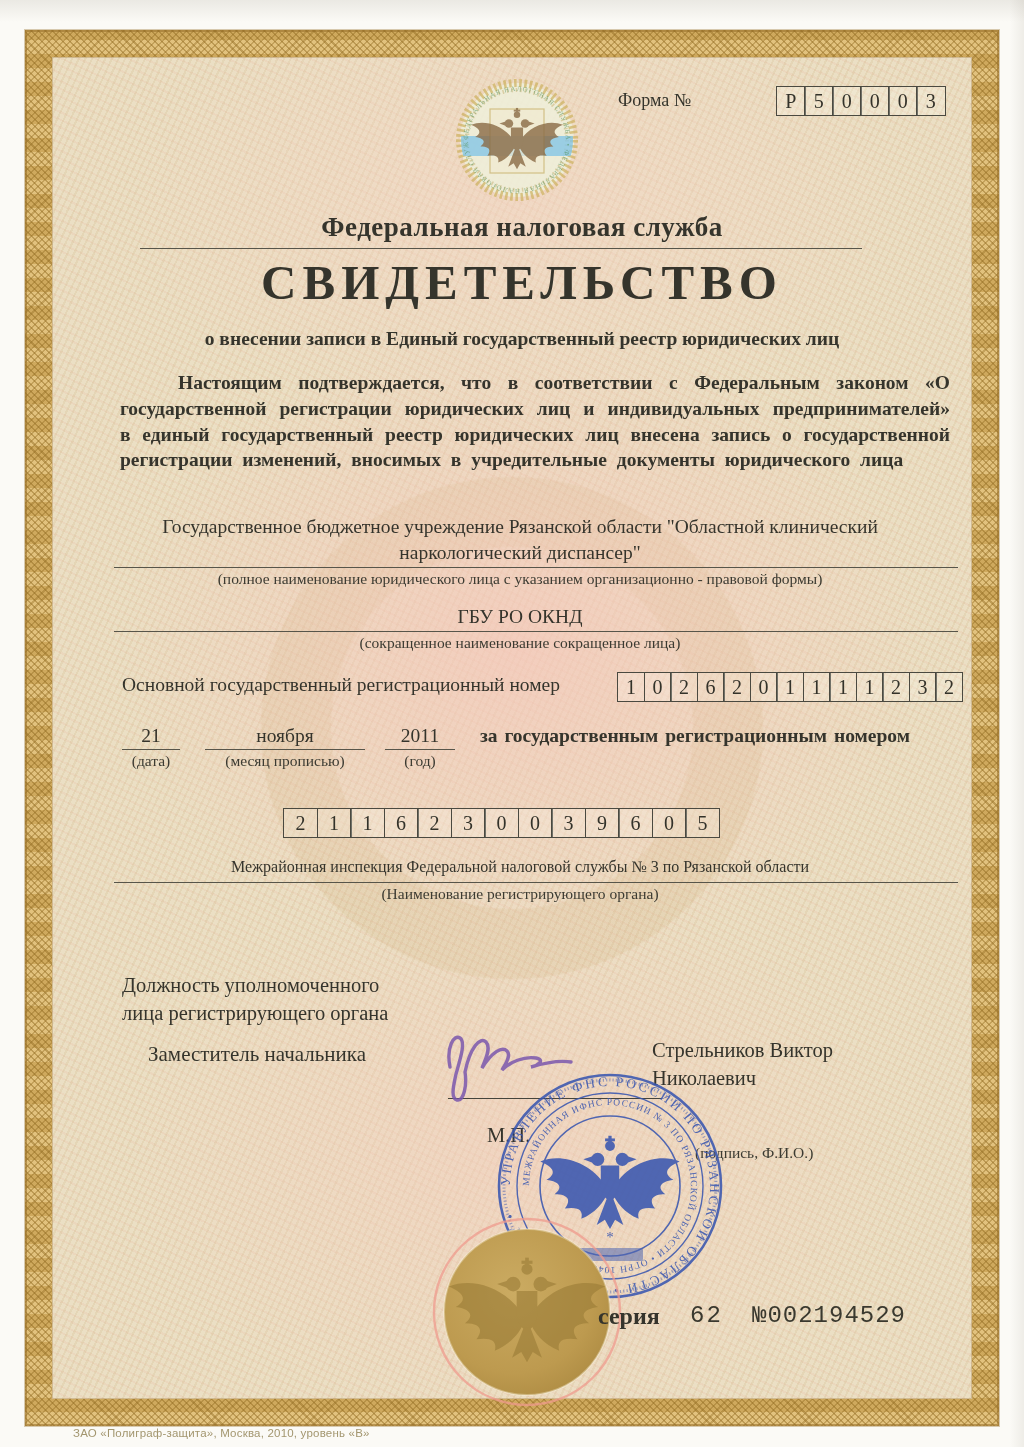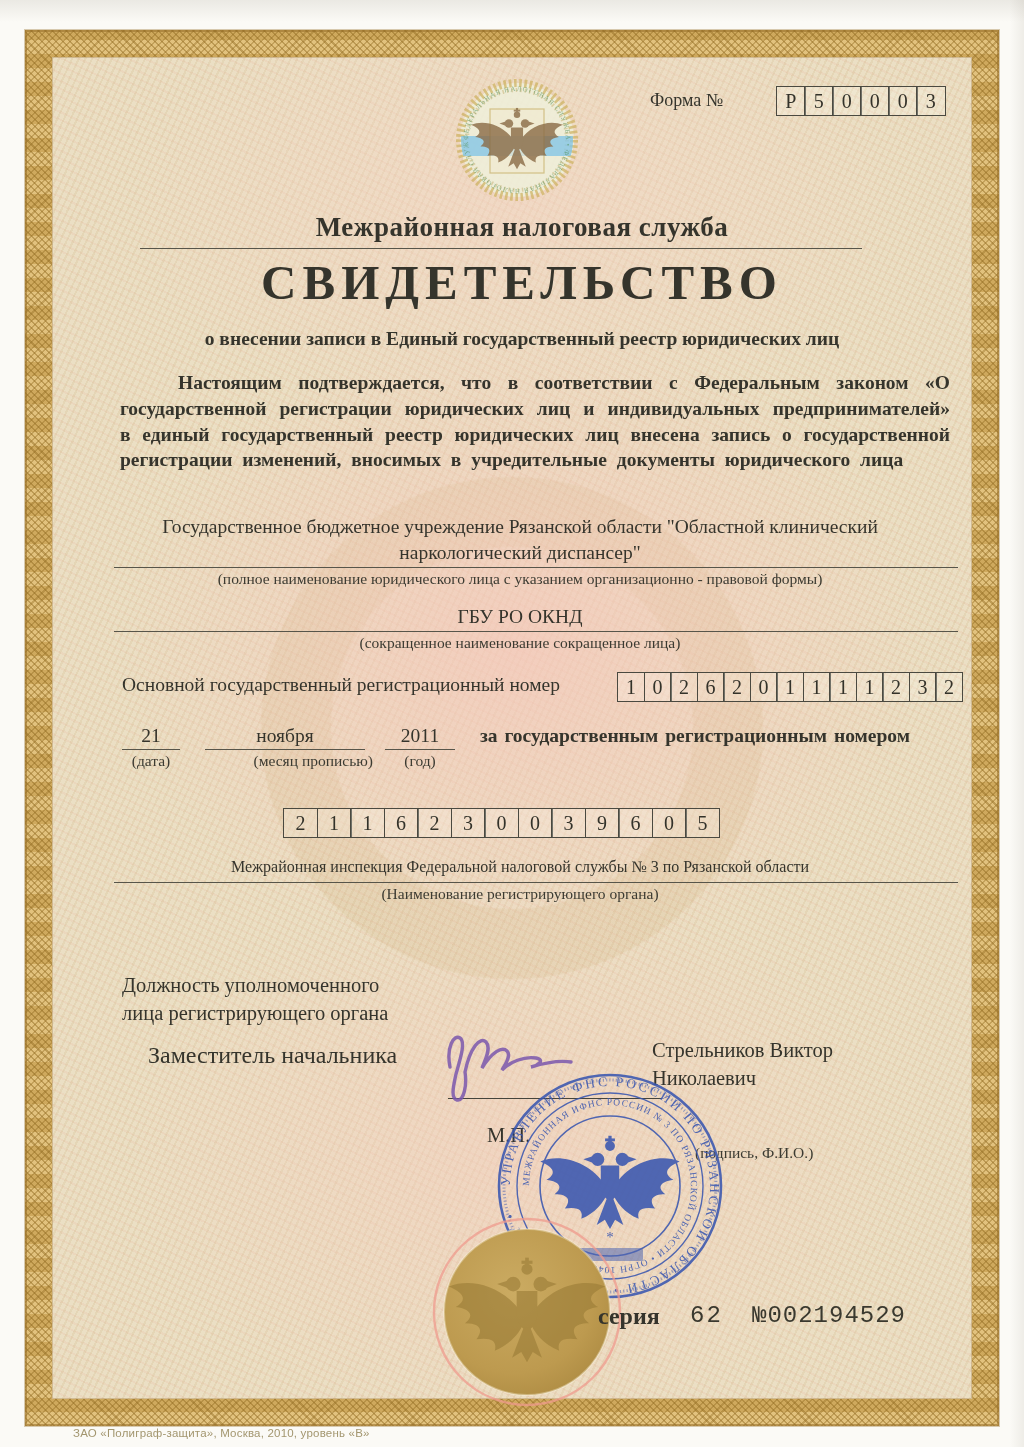--- a/index.html
+++ b/index.html
@@ -98,31 +98,31 @@
     <g clip-path="url(#holoClip)">
       <rect x="-57" y="-4" width="114" height="20" fill="#85c6e6" opacity=".8"></rect>
     </g>
     <rect x="-27" y="-31" width="54" height="64" fill="#f2ead0" opacity=".65" stroke="#c3a95c" stroke-width="1.2"></rect>
     <use href="#eagle" transform="translate(0,1) scale(1.35)" fill="#8a6b46" opacity=".8"></use>
     <text font-size="7" fill="#4f8f56" opacity=".6" letter-spacing="1">
       <textPath href="#holoRing">ФЕДЕРАЛЬНАЯ НАЛОГОВАЯ СЛУЖБА • ФЕДЕРАЛЬНАЯ НАЛОГОВАЯ СЛУЖБА •</textPath>
     </text>
   </svg>
 
-  <div class="abs" style="left:650px;top:90px;font-size:18px;">Форма №</div>
+  <div class="abs" style="left:618px;top:90px;font-size:18px;">Форма №</div>
   <div class="cellrow form-cells" style="left:776px;top:86px;">
       <div class="cell">Р</div>
       <div class="cell">5</div>
       <div class="cell">0</div>
       <div class="cell">0</div>
       <div class="cell">0</div>
       <div class="cell">3</div>
     </div>
 
-  <div class="abs center bold" style="left:97px;top:212px;width:850px;font-size:27px;letter-spacing:.5px;">Межрайонная налоговая служба</div>
+  <div class="abs center bold" style="left:97px;top:212px;width:850px;font-size:27px;letter-spacing:.5px;">Федеральная налоговая служба</div>
   <div class="rule" style="left:140px;top:248px;width:722px;"></div>
   <div class="abs center bold" style="left:97px;top:254px;width:850px;font-size:49px;letter-spacing:6px;">СВИДЕТЕЛЬСТВО</div>
   <div class="abs center bold" style="left:97px;top:328px;width:850px;font-size:19.5px;">о внесении записи в Единый государственный реестр юридических лиц</div>
 
   <div class="abs center" style="left:110px;top:514px;width:820px;font-size:19.5px;line-height:26px;">Государственное бюджетное учреждение Рязанской области "Областной клинический наркологический диспансер"</div>
 
   <div class="abs bold" style="left:120px;top:370px;width:830px;font-size:19.5px;line-height:25.8px;
        text-align:justify;text-align-last:left;text-indent:58px;word-spacing:5px;">Настоящим подтверждается, что в соответствии с Федеральным законом «О государственной регистрации юридических лиц и индивидуальных предпринимателей» в единый государственный реестр юридических лиц внесена запись о государственной регистрации изменений, вносимых в учредительные документы юридического лица</div>
   <div class="rule" style="left:114px;top:567px;width:844px;"></div>
   <div class="abs center caption" style="left:110px;top:570px;width:820px;">(полное наименование юридического лица с указанием организационно - правовой формы)</div>
@@ -147,21 +147,21 @@
       <div class="cell">3</div>
       <div class="cell">2</div>
     </div>
 
   <div class="abs center" style="left:122px;top:725px;width:58px;font-size:19.5px;">21</div>
   <div class="rule" style="left:122px;top:749px;width:58px;"></div>
   <div class="abs center caption" style="left:112px;top:752px;width:78px;text-align:center;">(дата)</div>
 
   <div class="abs center" style="left:205px;top:725px;width:160px;font-size:19.5px;">ноября</div>
   <div class="rule" style="left:205px;top:749px;width:160px;"></div>
-  <div class="abs center caption" style="left:197px;top:752px;width:176px;text-align:right;">(месяц прописью)</div>
+  <div class="abs center caption" style="left:197px;top:752px;width:176px;">(месяц прописью)</div>
 
   <div class="abs center" style="left:385px;top:725px;width:70px;font-size:19.5px;">2011</div>
   <div class="rule" style="left:385px;top:749px;width:70px;"></div>
   <div class="abs center caption" style="left:377px;top:752px;width:86px;">(год)</div>
 
   <div class="abs bold" style="left:480px;top:725px;width:470px;font-size:19.5px;word-spacing:2px;">за  государственным регистрационным номером</div>
 
   <div class="cellrow grn-cells" style="left:283px;top:808px;">
       <div class="cell">2</div>
       <div class="cell">1</div>
@@ -179,21 +179,21 @@
     </div>
 
   <div class="abs center" style="left:110px;top:858px;width:820px;font-size:16px;">Межрайонная инспекция Федеральной налоговой службы № 3 по Рязанской области</div>
   <div class="rule" style="left:114px;top:882px;width:844px;"></div>
   <div class="abs center caption" style="left:110px;top:885px;width:820px;">(Наименование регистрирующего органа)</div>
 
   <div class="abs" style="left:122px;top:972px;font-size:20.5px;line-height:27.5px;">
     <div>Должность уполномоченного</div>
     <div>лица регистрирующего органа</div>
   </div>
-  <div class="abs" style="left:148px;top:1042px;font-size:24px;">Заместитель начальника</div>
+  <div class="abs" style="left:148px;top:1042px;font-size:21px;">Заместитель начальника</div>
 
   <div class="abs" style="left:652px;top:1036px;width:280px;font-size:20.5px;line-height:28px;">
     <div>Стрельников Виктор</div>
     <div>Николаевич</div>
   </div>
 
   <div class="rule" style="left:448px;top:1098px;width:214px;border-top-color:#45443c;"></div>
   <div class="abs" style="left:487px;top:1124px;font-size:20.5px;">М.П.</div>
   <div class="abs caption" style="left:695px;top:1144px;">(подпись, Ф.И.О.)</div>
 

